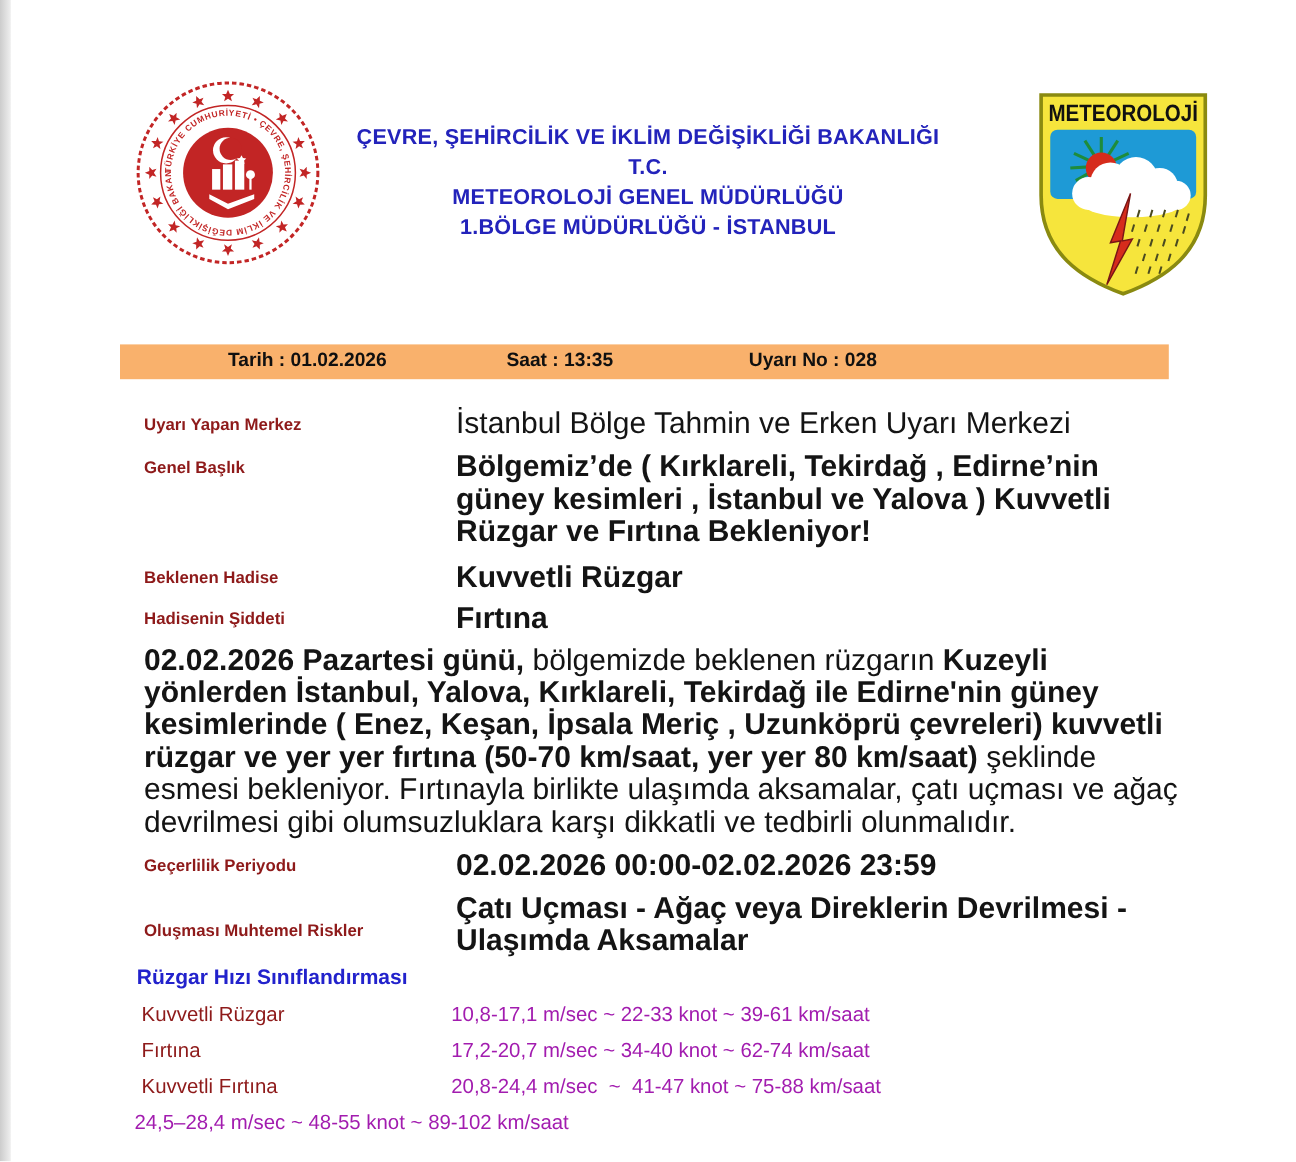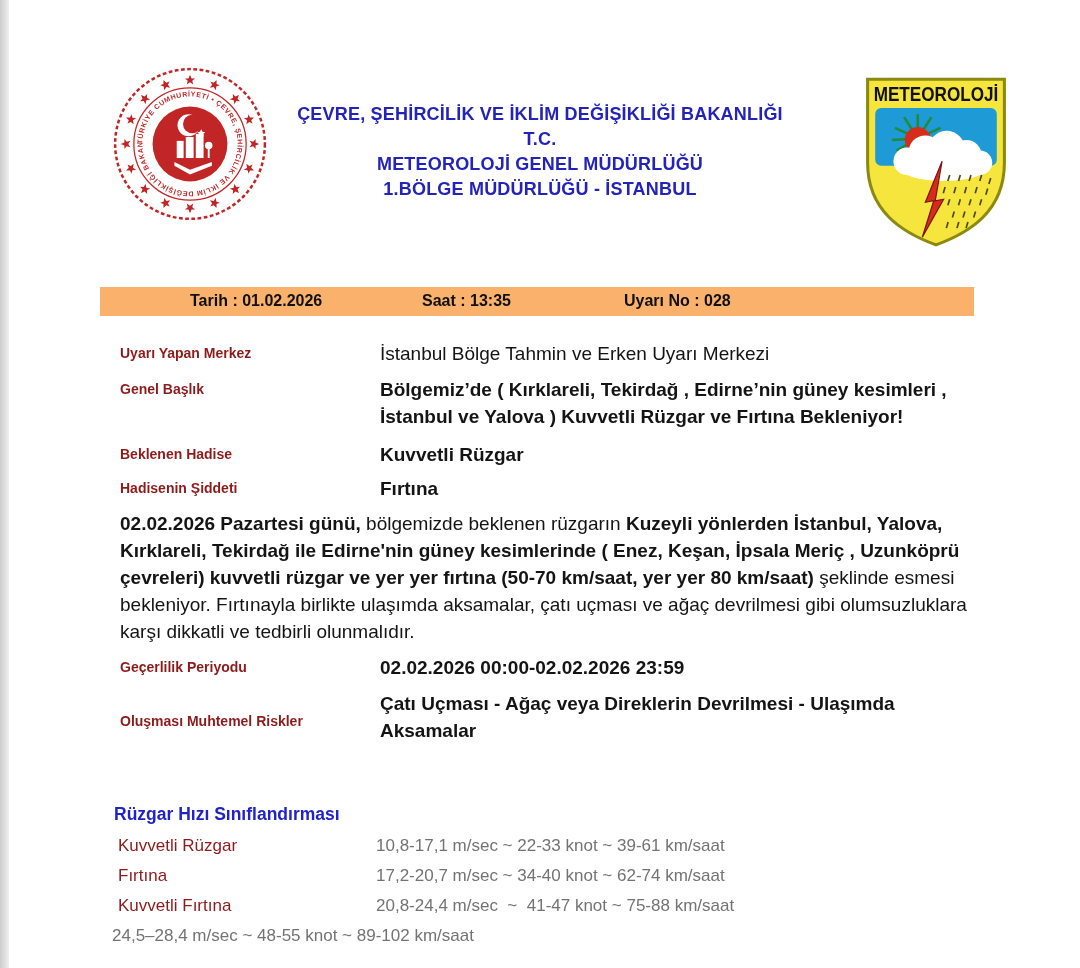--- a/index.html
+++ b/index.html
@@ -11,27 +11,27 @@
   .shield{position:absolute;left:860px;top:74px;}
   .title-block{position:absolute;left:255px;top:102px;width:570px;text-align:center;
         color:#2323BB;font-weight:bold;font-size:18px;line-height:25px;letter-spacing:.2px;}
   .info-bar{position:absolute;left:100px;top:287px;width:874px;height:29px;background:#F9B16C;}
   .info-bar span{position:absolute;top:5px;font-size:16px;font-weight:bold;color:#101010;}
   .ib-date{left:90px;} .ib-time{left:322px;} .ib-no{left:524px;}
   .details{position:absolute;left:120px;top:340px;width:870px;}
   .row{display:flex;align-items:flex-start;}
   .lbl{flex:0 0 260px;color:#8E1A1A;font-weight:bold;font-size:14px;line-height:26px;}
   .lbl-narrow{max-width:190px;}
-  .val{flex:1;font-size:19px;line-height:27px;color:#141414;}
+  .val{flex:1;font-size:25px;line-height:27px;color:#141414;}
   .bold{font-weight:bold;}
   .cls{position:absolute;left:112px;top:804px;width:880px;}
   .cls-head{color:#2222CC;font-weight:bold;font-size:17.5px;margin-bottom:6px;margin-left:2px;}
   .cls-row{display:flex;font-size:17px;line-height:30px;}
   .cls-lbl{flex:0 0 258px;color:#8E1A1A;padding-left:6px;}
-  .cls-val{color:#737373;white-space:pre-wrap;}
+  .cls-val{color:#a21caf;white-space:pre-wrap;}
 </style>
 </head>
 <body>
 
 <div class="page">
 
   <div class="edge-strip"></div>
 
   <svg class="seal" width="156" height="156" viewBox="0 0 100 100">
     <defs>

